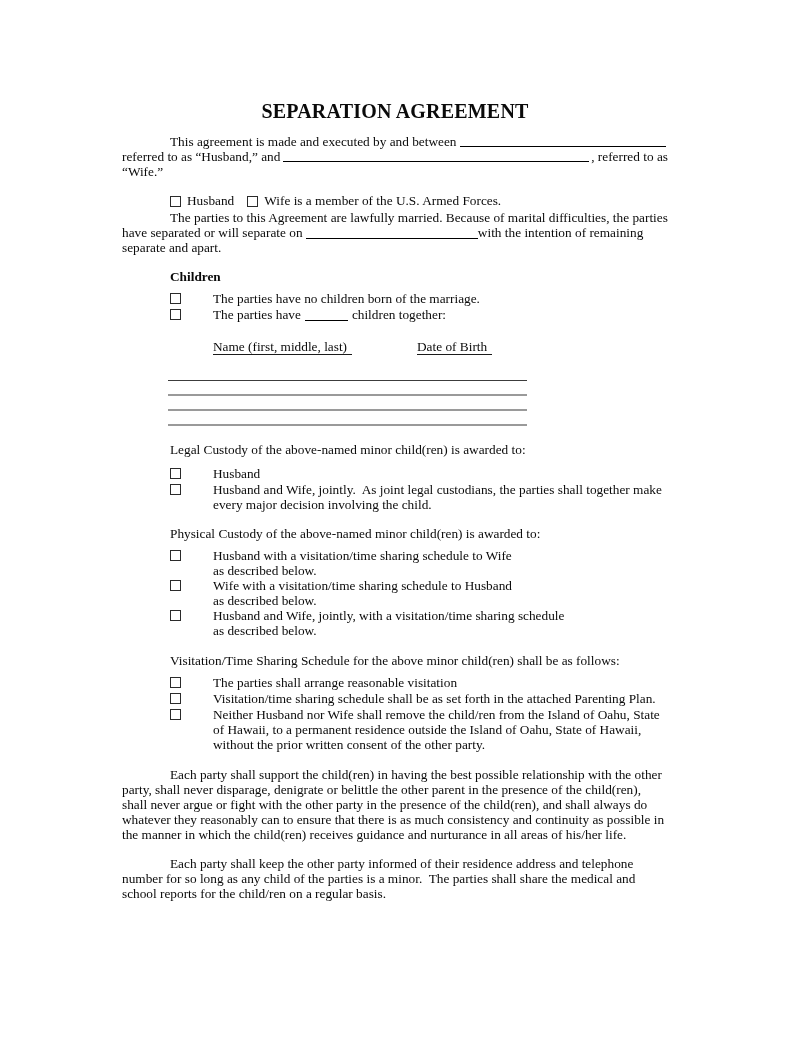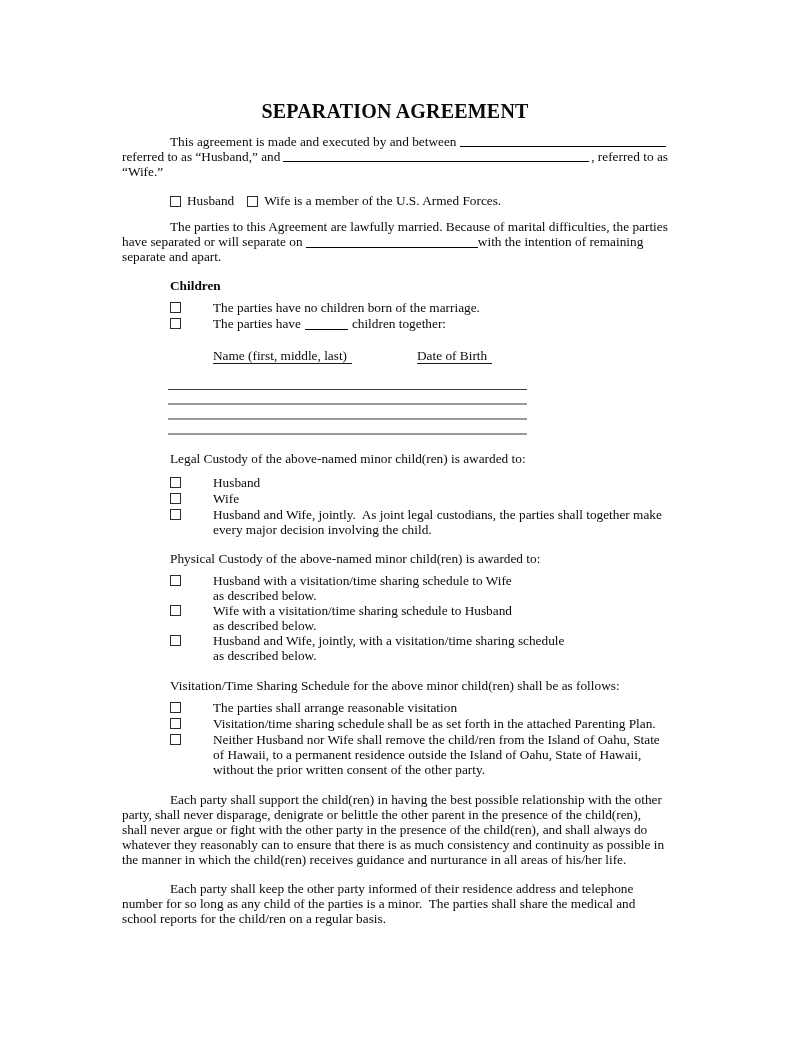--- a/index.html
+++ b/index.html
@@ -38,21 +38,21 @@
   }
   .blank-date { width: 172px; }
   .blank-count { width: 43px; margin: 0 4px; }
 
   .p-intro { margin-top: 15px; }
   .armed-row { margin-top: 14px; display: flex; padding-left: 48px; align-items: baseline; }
   .armed-row .cbx { align-self: center; margin-top: 1px; }
   .armed-label-1 { margin: 0 13px 0 6px; }
   .armed-label-2 { margin-left: 6px; }
 
-  .p-marriage { margin-top: 11px; text-indent: 48px; }
+  .p-marriage { margin-top: 2px; text-indent: 48px; }
   .p-marriage span { text-indent: 0; }
   .sub-heading { padding-left: 48px; }
 
   .opt-group { margin-top: 7px; }
   .opt-row { display: flex; align-items: flex-start; }
   .cb-col { width: 43px; flex: none; padding-top: 1px; padding-left: 48px; }
   .opt-group .cb-col, .children-opts .cb-col { box-sizing: content-box; width: 43px; padding-left: 48px; }
   .cbx {
     width: 11px; height: 11px;
     border: 1px solid #2b2b2b;
@@ -141,24 +141,20 @@
   </div>
 
   <div class="sub-heading legal-heading">Legal Custody of the above-named minor child(ren) is awarded to:</div>
   <div class="opt-group legal-opts">
     <div class="opt-row">
       <span class="cb-col"><span class="cbx"></span></span>
       <span class="opt-text">Husband</span>
     </div>
     <div class="opt-row">
       <span class="cb-col"><span class="cbx"></span></span>
-      <span class="opt-text">Wife</span>
-    </div>
-    <div class="opt-row">
-      <span class="cb-col"><span class="cbx"></span></span>
       <span class="opt-text">Husband and Wife, jointly.  As joint legal custodians, the parties shall together make every major decision involving the child.</span>
     </div>
   </div>
 
   <div class="sub-heading physical-heading">Physical Custody of the above-named minor child(ren) is awarded to:</div>
   <div class="opt-group">
     <div class="opt-row">
       <span class="cb-col"><span class="cbx"></span></span>
       <span class="opt-text">Husband with a visitation/time sharing schedule to Wife
 as described below.</span>

